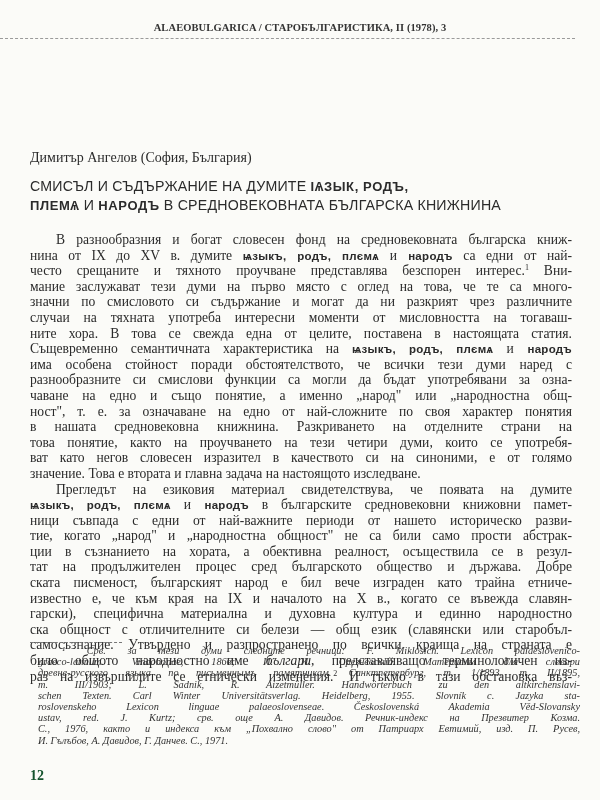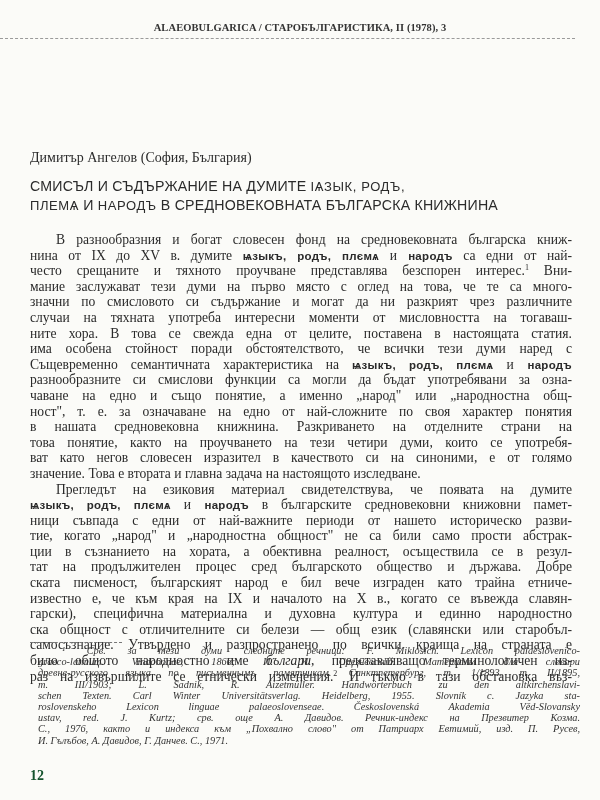--- a/index.html
+++ b/index.html
@@ -23,21 +23,21 @@
   .author {
     position: absolute; left: 30px; top: 150px;
     font-size: 14px; color: #2c2c2c; white-space: nowrap;
   }
   .title {
     position: absolute; left: 30px; top: 177px;
     font-family: "Liberation Sans", "DejaVu Sans", sans-serif;
     font-size: 14.2px; line-height: 19px; color: #2b2b2b; letter-spacing: 0.2px;
     white-space: nowrap; font-weight: normal;
   }
-  .title .os { font-weight: normal; font-size: 13px; letter-spacing: 0.6px; }
+  .title .os { font-weight: bold; font-size: 13px; letter-spacing: 0.6px; }
   .body-text {
     position: absolute; left: 30px; top: 232px; width: 542px;
   }
   .line {
     height: 15.6px; line-height: 15.6px; font-size: 13.6px;
     text-align: justify; text-align-last: justify;
     white-space: nowrap; overflow: visible; color: #2a2a2a;
   }
   .line.last { text-align-last: left; }
   .line.indent { padding-left: 26px; }
@@ -75,22 +75,22 @@
 </div>
 
 <div class="body-text">
   <div class="line indent">В разнообразния и богат словесен фонд на средновековната българска книж-</div>
   <div class="line"><span>нина от IX до XV в. думите </span><span class="os-word"><span>ѩзыкъ, родъ, плємѧ</span><span style="font-family:'Liberation Serif',serif;font-weight:normal;font-size:13.6px;"> и </span><span>народъ</span></span><span> са едни от най-</span></div>
   <div class="line"><span>често срещаните и тяхното проучване представлява безспорен интерес.</span><sup>1</sup><span> Вни-</span></div>
   <div class="line">мание заслужават тези думи на първо място с оглед на това, че те са много-</div>
   <div class="line">значни по смисловото си съдържание и могат да ни разкрият чрез различните</div>
   <div class="line">случаи на тяхната употреба интересни моменти от мисловността на тогаваш-</div>
   <div class="line">ните хора. В това се свежда една от целите, поставена в настоящата статия.</div>
+  <div class="line"><span>Същевременно семантичната характеристика на </span><span class="os-word"><span>ѩзыкъ, родъ, плємѧ</span><span style="font-family:'Liberation Serif',serif;font-weight:normal;font-size:13.6px;"> и </span><span>народъ</span></span></div>
   <div class="line">има особена стойност поради обстоятелството, че всички тези думи наред с</div>
-  <div class="line"><span>Същевременно семантичната характеристика на </span><span class="os-word"><span>ѩзыкъ, родъ, плємѧ</span><span style="font-family:'Liberation Serif',serif;font-weight:normal;font-size:13.6px;"> и </span><span>народъ</span></span></div>
   <div class="line">разнообразните си смислови функции са могли да бъдат употребявани за озна-</div>
   <div class="line">чаване на едно и също понятие, а именно „народ" или „народностна общ-</div>
   <div class="line">ност", т. е. за означаване на едно от най-сложните по своя характер понятия</div>
   <div class="line">в нашата средновековна книжнина. Разкриването на отделните страни на</div>
   <div class="line">това понятие, както на проучването на тези четири думи, които се употребя-</div>
   <div class="line">ват като негов словесен изразител в качеството си на синоними, е от голямо</div>
   <div class="line last">значение. Това е втората и главна задача на настоящото изследване.</div>
   <div class="line indent">Прегледът на езиковия материал свидетелствува, че появата на думите</div>
   <div class="line"><span class="os-word"><span>ѩзыкъ, родъ, плємѧ</span><span style="font-family:'Liberation Serif',serif;font-weight:normal;font-size:13.6px;"> и </span><span>народъ</span></span><span> в българските средновековни книжовни памет-</span></div>
   <div class="line">ници съвпада с едни от най-важните периоди от нашето историческо разви-</div>

